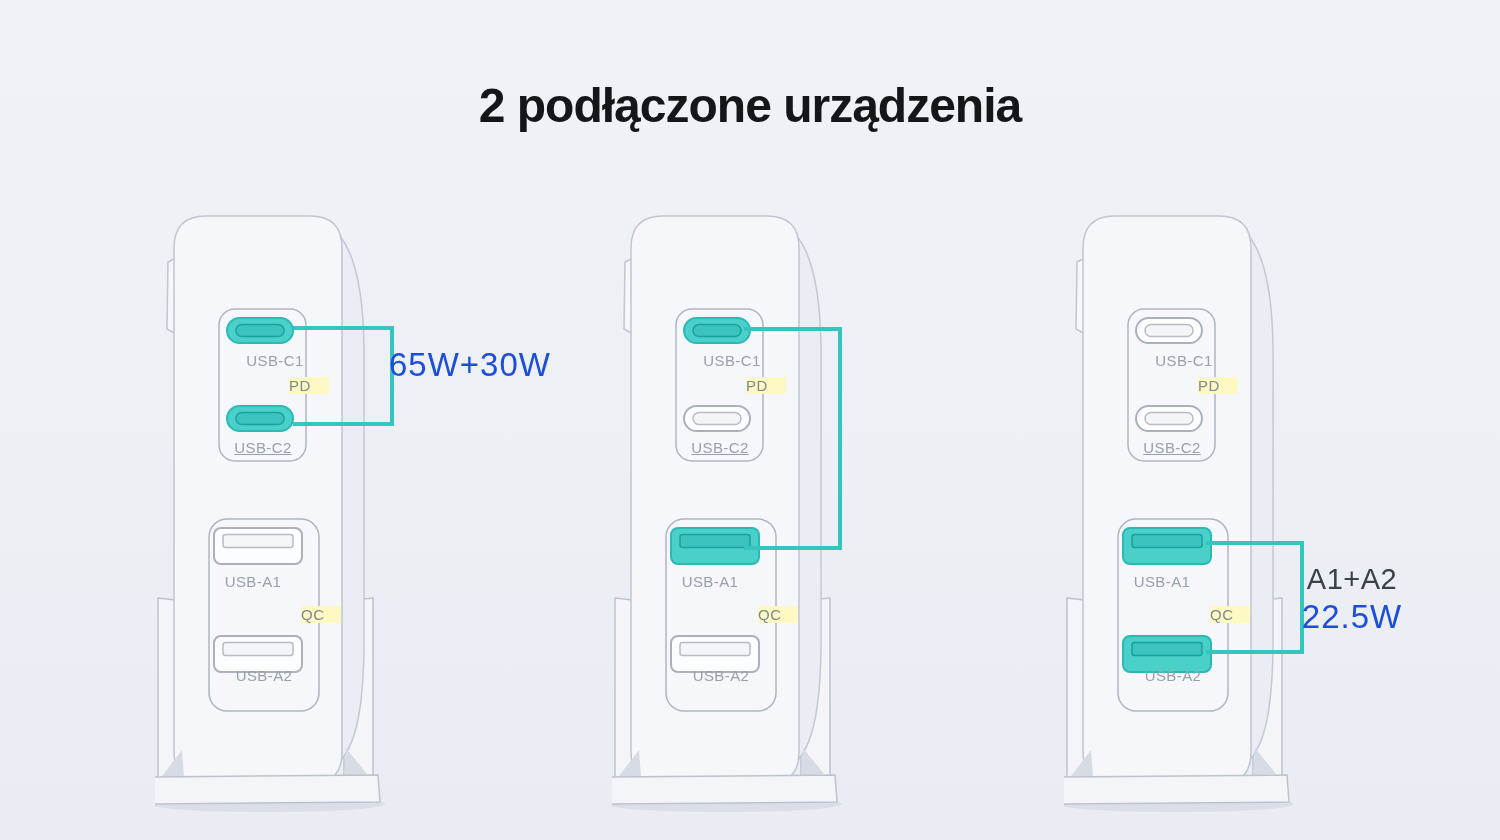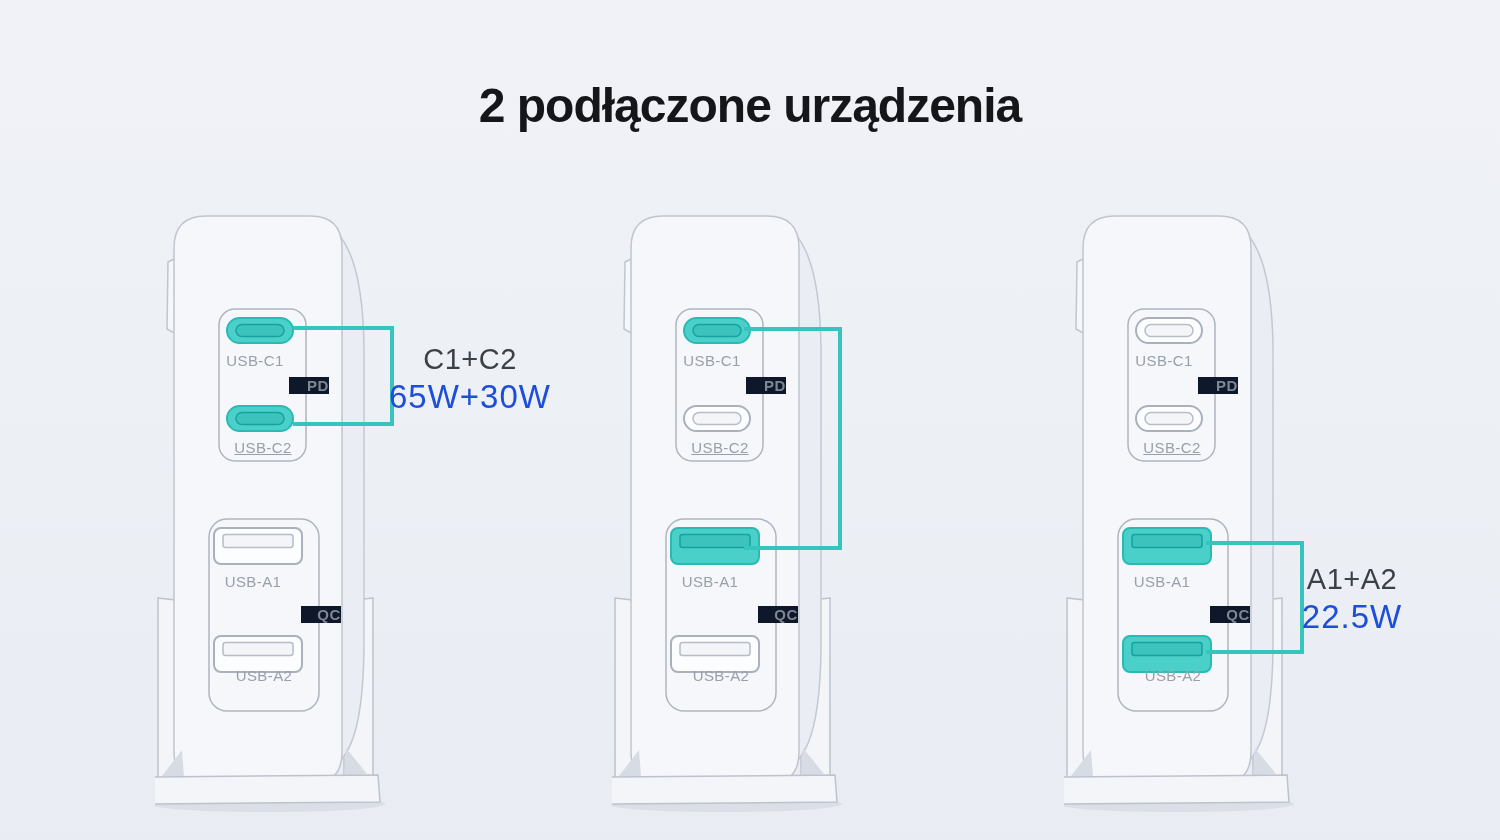--- a/index.html
+++ b/index.html
@@ -23,24 +23,24 @@
   .panel{fill:none;stroke:#aeb5c0;stroke-width:1.5;}
   .port .outer{fill:#fcfdfe;stroke:#aab1bc;stroke-width:2;}
   .port .slot{fill:#f3f5f9;stroke:#b7bdc7;stroke-width:1.5;}
   .port.hl .outer{fill:#4bcfc9;stroke:#2abab5;}
   .port.hl .slot{fill:#3cc3bd;stroke:#15a39f;}
   .plabel{
     position:absolute;font-size:15px;color:#98a0ab;text-align:center;
     letter-spacing:.4px;line-height:16px;
   }
   .tech{
-    position:absolute;font-size:15px;font-weight:bold;color:#7f8792;
-    text-align:right;background:#0f172a;line-height:17px;letter-spacing:.6px;
-  }
-  .lbl-c1{left:56px;top:145px;width:88px;}
+    position:absolute;font-size:15px;font-weight:normal;color:#7f8792;
+    text-align:left;background:#fef9c3;line-height:17px;letter-spacing:.6px;
+  }
+  .lbl-c1{left:76px;top:145px;width:88px;}
   .lbl-pd{left:134px;top:169px;width:40px;}
   .lbl-c2{left:64px;top:232px;width:88px;text-decoration:underline;}
   .lbl-a1{left:54px;top:366px;width:88px;}
   .lbl-qc{left:146px;top:398px;width:40px;}
   .lbl-a2{left:54px;top:460px;width:110px;}
   
   .bracket{position:absolute;border:4px solid #36c4bf;border-left:none;}
   #bracket-1{left:293px;top:314px;width:97px;height:92px;}
   #bracket-2{left:744px;top:315px;width:94px;height:215px;}
   #bracket-3{left:1206px;top:529px;width:94px;height:105px;}
@@ -183,21 +183,20 @@
     <span class="plabel lbl-a1">USB-A1</span>
     <span class="tech lbl-qc">QC</span>
     <span class="plabel lbl-a2">USB-A2</span>
   </div>
 
   <div class="bracket" id="bracket-1"></div>
   <div class="bracket" id="bracket-2"></div>
   <div class="bracket" id="bracket-3"></div>
 
   <div class="annotation" id="annotation-1">
-    <div class="combo">C1+C2</div>
     <div class="power">65W+30W</div>
   </div>
   <div class="annotation" id="annotation-2">
   </div>
   <div class="annotation" id="annotation-3">
     <div class="combo">A1+A2</div>
     <div class="power">22.5W</div>
   </div>
 
 </div>

